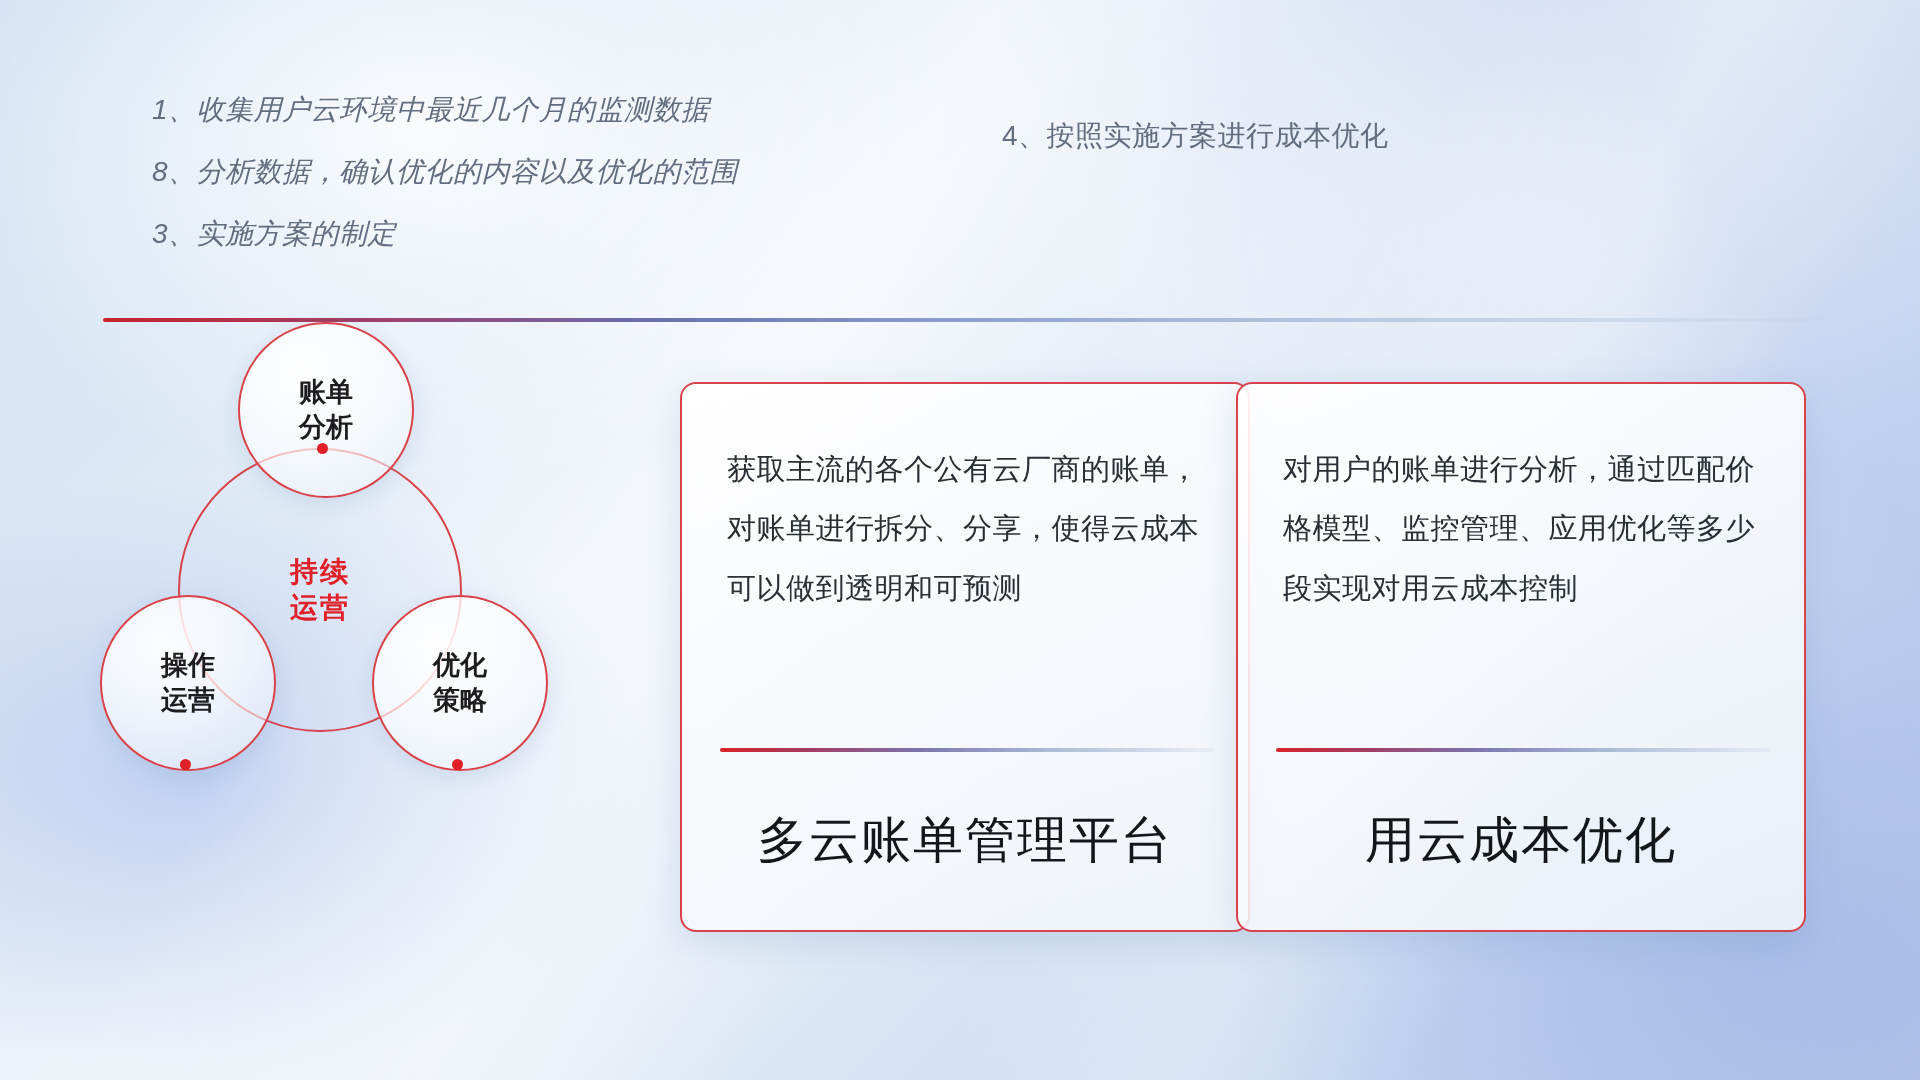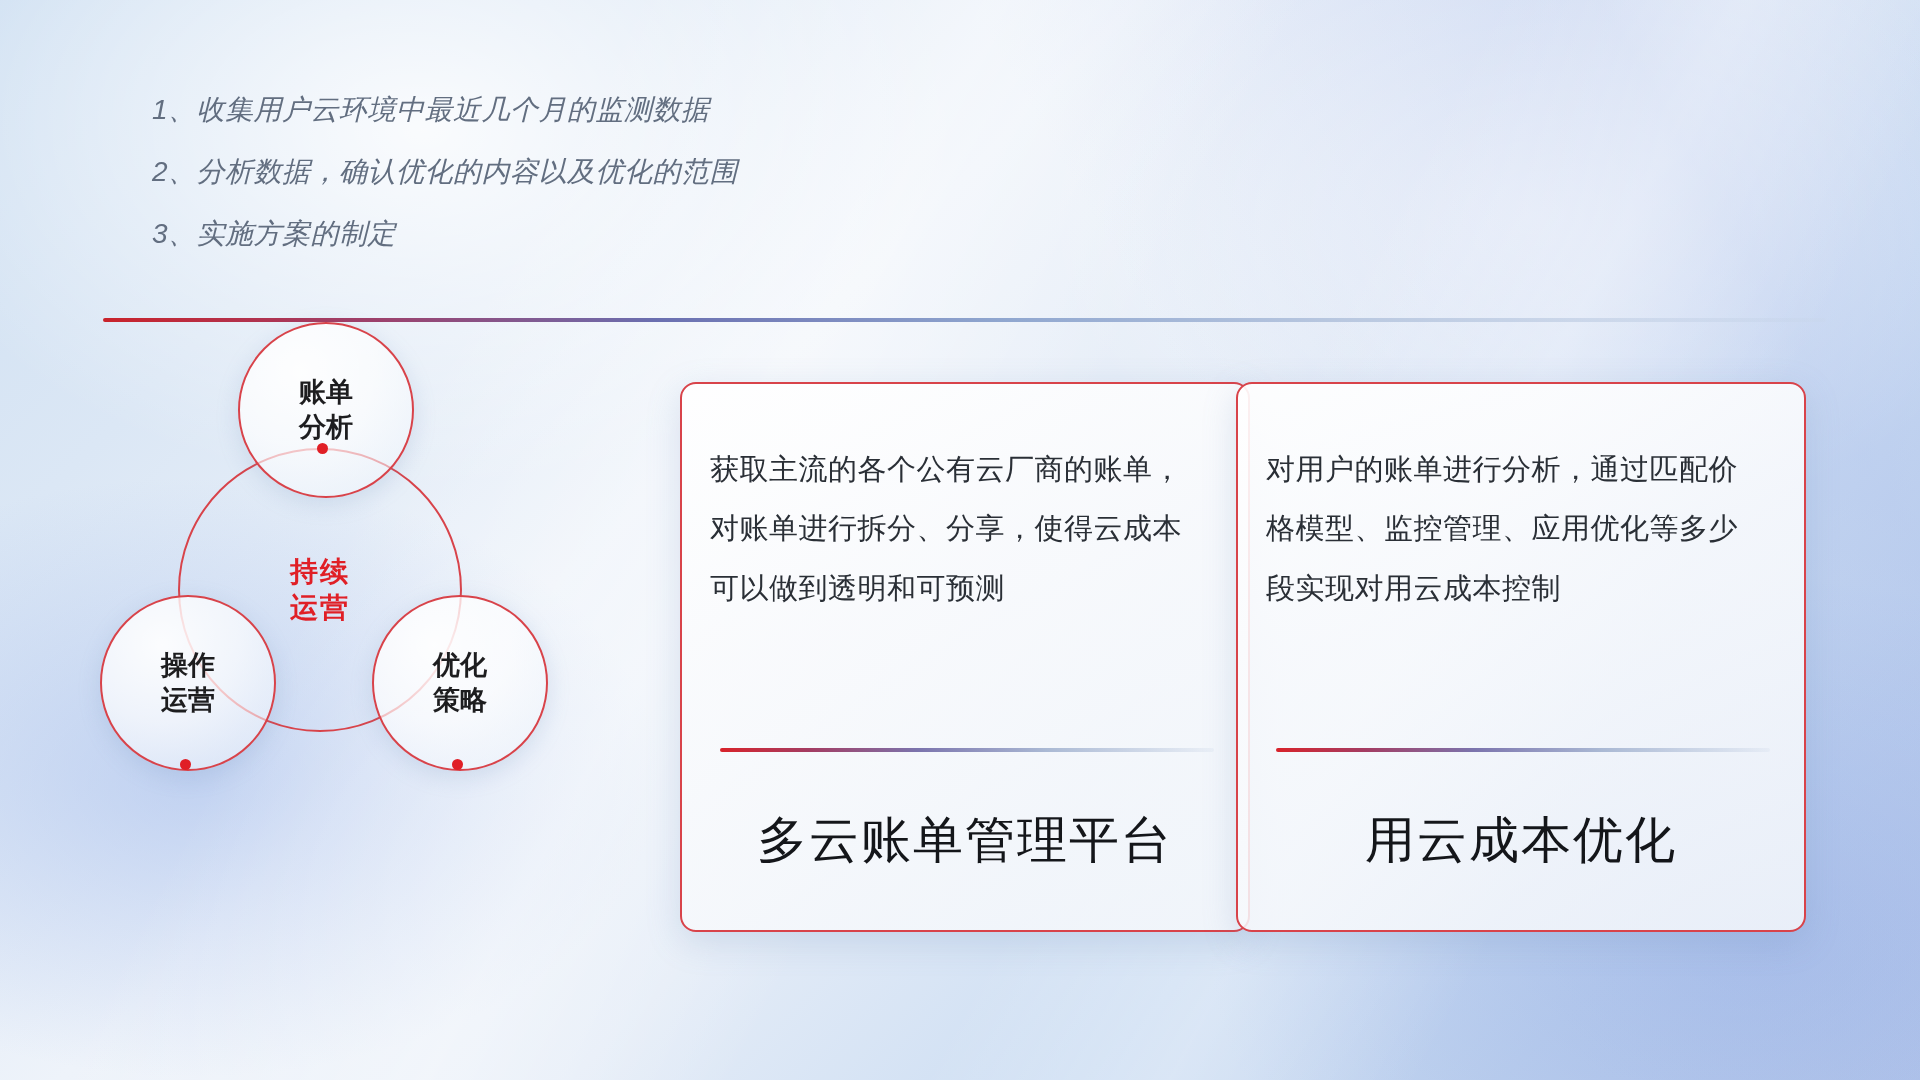--- a/index.html
+++ b/index.html
@@ -131,21 +131,21 @@
   .card {
     position: absolute;
     top: 382px;
     width: 570px;
     height: 550px;
     border: 2px solid #d8434a;
     border-radius: 16px;
     background: linear-gradient(160deg, rgba(255,255,255,0.92) 0%, rgba(250,251,253,0.88) 40%, rgba(244,247,251,0.85) 100%);
     box-shadow: 0 10px 34px rgba(110,140,185,0.22);
     box-sizing: border-box;
-    padding: 56px 38px 0 28px;
+    padding: 56px 38px 0 45px;
   }
   .card.one { left: 680px; }
   .card.two { left: 1236px; }
 
   .card-body {
     color: #2a2f36;
     font-size: 29px;
     line-height: 2.05;
     letter-spacing: 0.5px;
   }
@@ -170,25 +170,26 @@
     letter-spacing: 2px;
   }
 </style>
 </head>
 <body>
 
 <div id="slide">
 
   <div class="list-col left">
     <div class="list-item">1、收集用户云环境中最近几个月的监测数据</div>
-    <div class="list-item">2、分析数据，确认优化的内容以及优化的范围</div>
+    <div class="list-item">8、分析数据，确认优化的内容以及优化的范围</div>
     <div class="list-item">3、实施方案的制定</div>
   </div>
 
   <div class="list-col right">
+    <div class="list-item">4、按照实施方案进行成本优化</div>
   </div>
 
   <div class="divider"></div>
 
   <div id="venn">
 
     <div class="c-center">
       <div class="center-label">
         <div>持续</div>
         <div>运营</div>

